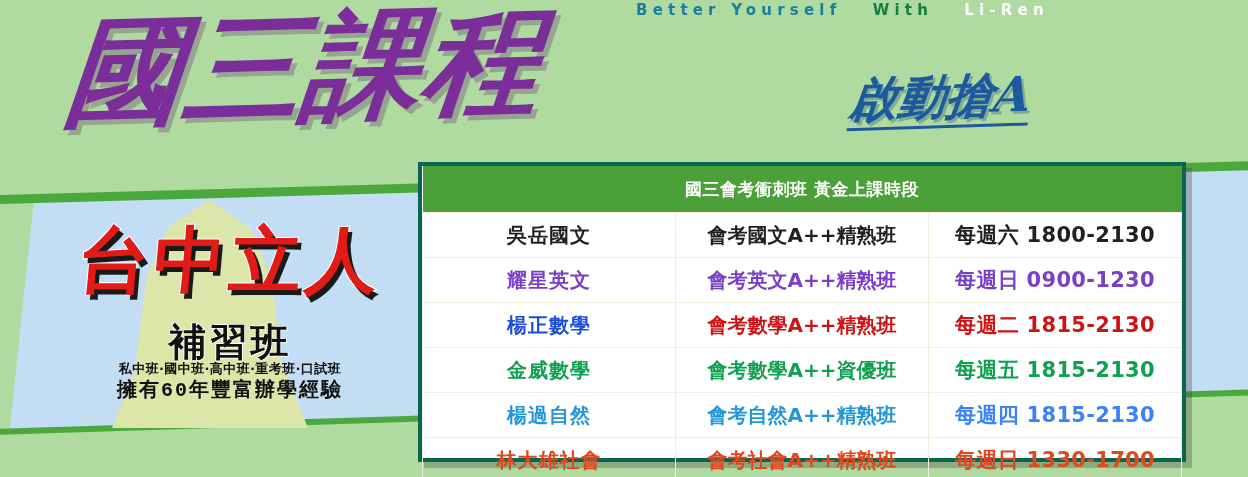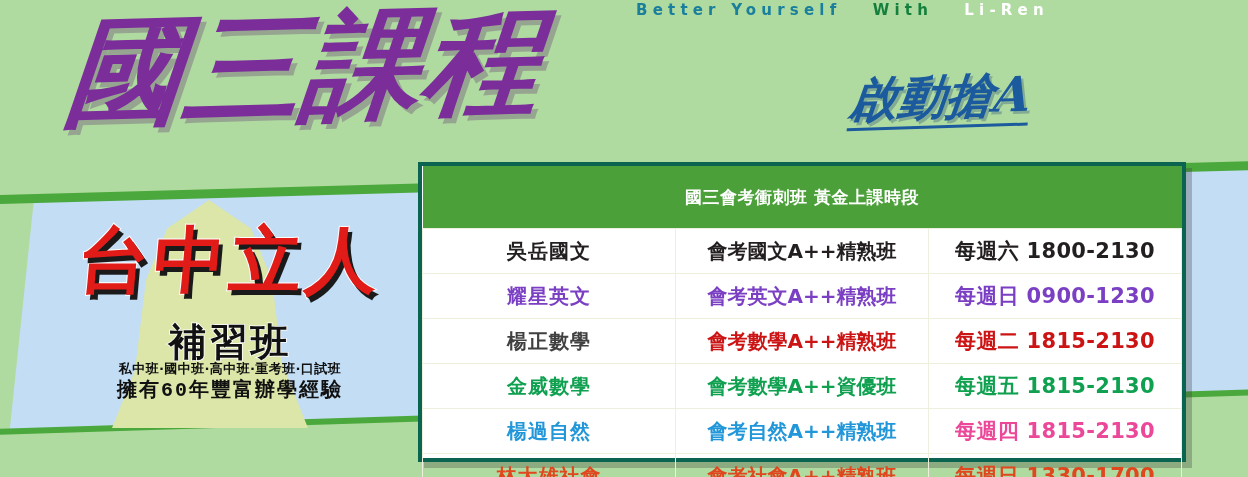--- a/index.html
+++ b/index.html
@@ -241,21 +241,21 @@
     table-layout: fixed;
   }
   table.sched th.hdr {
     background: #4ca03a;
     color: #ffffff;
     font-family: "DejaVu Sans", "Liberation Sans", sans-serif;
     font-size: 17px;
     font-weight: bold;
     letter-spacing: 0.5px;
     height: 30px;
-    padding: 16px;
+    padding: 8px;
     text-align: center;
   }
   table.sched td {
     border: 1px solid #eef0dd;
     text-align: center;
     vertical-align: middle;
     font-family: "DejaVu Sans", "Liberation Sans", sans-serif;
     font-weight: bold;
     padding: 0;
     height: 44px;
@@ -311,33 +311,33 @@
               <td class="c-teacher" style="color: rgb(35, 31, 32);">吳岳國文</td>
               <td class="c-course" style="color: rgb(35, 31, 32);">會考國文A++精熟班</td>
               <td class="c-time" style="color: rgb(35, 31, 32);">每週六 1800-2130</td>
             </tr>
             <tr>
               <td class="c-teacher" style="color: rgb(123, 63, 196);">耀星英文</td>
               <td class="c-course" style="color: rgb(123, 63, 196);">會考英文A++精熟班</td>
               <td class="c-time" style="color: rgb(123, 63, 196);">每週日 0900-1230</td>
             </tr>
             <tr>
-              <td class="c-teacher" style="color: #404040;">楊正數學</td>
+              <td class="c-teacher" style="color: #1d4ed8;">楊正數學</td>
               <td class="c-course" style="color: rgb(204, 20, 20);">會考數學A++精熟班</td>
               <td class="c-time" style="color: rgb(204, 20, 20);">每週二 1815-2130</td>
             </tr>
             <tr>
               <td class="c-teacher" style="color: rgb(15, 160, 80);">金威數學</td>
               <td class="c-course" style="color: rgb(15, 160, 80);">會考數學A++資優班</td>
               <td class="c-time" style="color: rgb(15, 160, 80);">每週五 1815-2130</td>
             </tr>
             <tr>
               <td class="c-teacher" style="color: rgb(33, 150, 216);">楊過自然</td>
               <td class="c-course" style="color: rgb(33, 150, 216);">會考自然A++精熟班</td>
-              <td class="c-time" style="color: #ec4899; border-radius: 17px;">每週四 1815-2130</td>
+              <td class="c-time" style="color: #3b82f6; border-radius: 17px;">每週四 1815-2130</td>
             </tr>
             <tr>
               <td class="c-teacher" style="color: rgb(224, 71, 31);">林大雄社會</td>
               <td class="c-course" style="color: rgb(224, 71, 31);">會考社會A++精熟班</td>
               <td class="c-time" style="color: rgb(224, 71, 31);">每週日 1330-1700</td>
             </tr>
           </tbody>
       </table>
     </div>
   </div>

